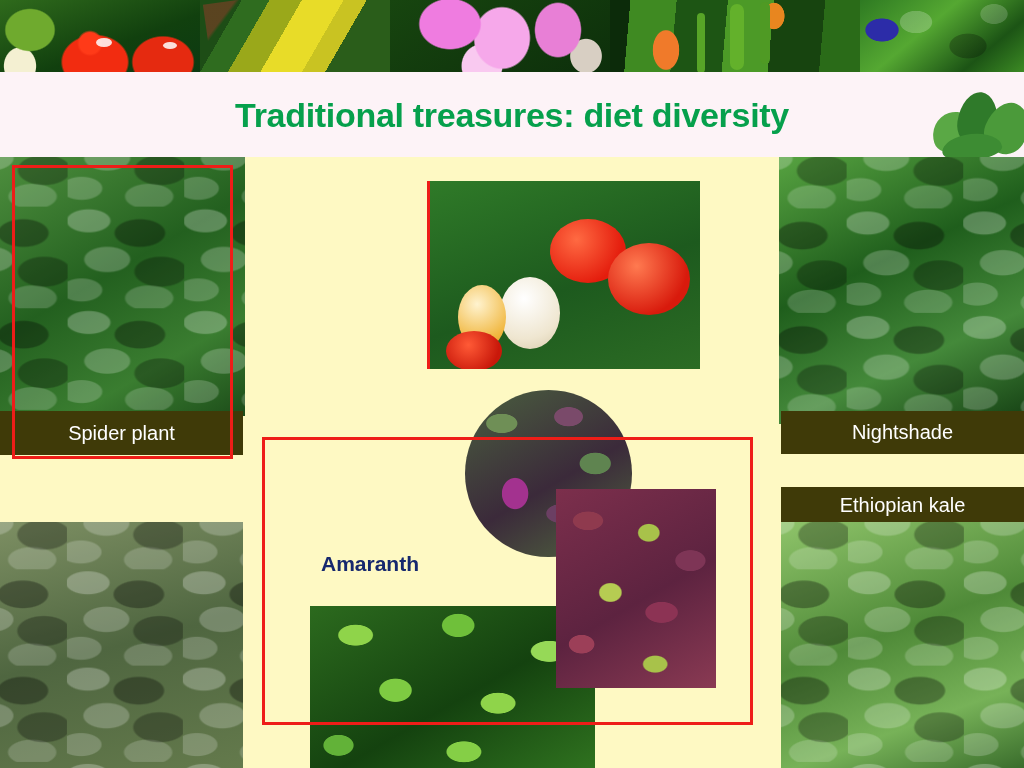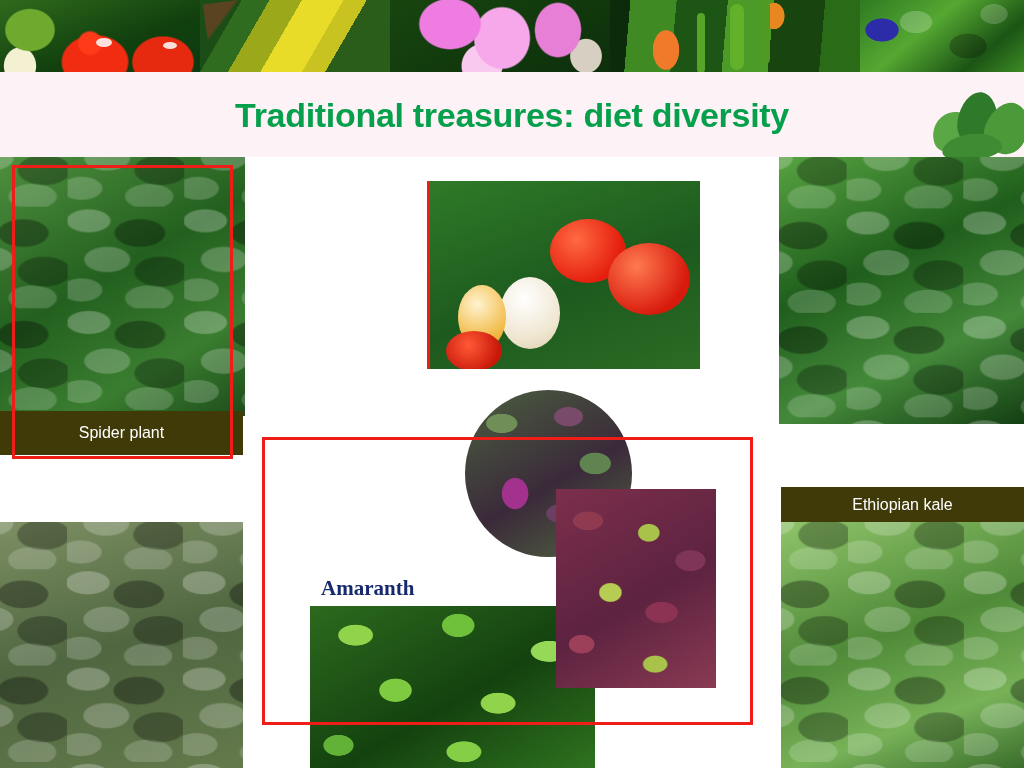--- a/index.html
+++ b/index.html
@@ -2,21 +2,21 @@
 <html><head>
 <meta charset="utf-8">
 <style>
   html,body{margin:0;padding:0;}
   body{
     width:1024px;height:768px;overflow:hidden;
     font-family:"Liberation Sans", sans-serif;
     background:#dfe1d8;
     position:relative;
   }
-  #slide{position:absolute;inset:0;background:#ffffff;}
+  #slide{position:absolute;inset:0;background:#fef9c3;}
 
   
   .banner{position:absolute;left:0;top:0;width:1024px;height:72px;overflow:hidden;display:flex;}
   .banner .seg{height:72px;position:relative;overflow:hidden;}
   .b1{width:200px;background:
       radial-gradient(circle at 45% 60%, #ff3a18 0 9%, rgba(255,58,24,0) 11%),
       radial-gradient(ellipse 52px 42px at 95px 62px, #f22c10 0 62%, rgba(242,44,16,0) 66%),
       radial-gradient(ellipse 48px 40px at 163px 62px, #e52a10 0 62%, rgba(229,42,16,0) 66%),
       radial-gradient(ellipse 40px 34px at 30px 30px, #6faa2e 0 60%, rgba(111,170,46,0) 64%),
       radial-gradient(ellipse 26px 30px at 20px 66px, #f4f0d2 0 60%, rgba(244,240,210,0) 64%),
@@ -128,30 +128,30 @@
         radial-gradient(ellipse 28px 20px at 52% 12%, #6fc03a 0 56%, rgba(111,192,58,0) 60%),
         radial-gradient(ellipse 32px 18px at 84% 28%, #96d957 0 56%, rgba(150,217,87,0) 60%),
         radial-gradient(ellipse 28px 20px at 30% 52%, #7ecb42 0 56%, rgba(126,203,66,0) 60%),
         radial-gradient(ellipse 30px 18px at 66% 60%, #8fd44a 0 56%, rgba(143,212,74,0) 60%),
         radial-gradient(ellipse 26px 18px at 10% 86%, #62b238 0 56%, rgba(98,178,56,0) 60%),
         radial-gradient(ellipse 30px 18px at 54% 90%, #85cf46 0 56%, rgba(133,207,70,0) 60%),
         linear-gradient(150deg,#2c6a1e,#14420f 55%,#2f721f);}
 
   
   .caption{position:absolute;background:#3f3a08;color:#ffffff;
-      font-size:16px;display:flex;align-items:center;justify-content:center;}
+      font-size:20px;display:flex;align-items:center;justify-content:center;}
   #cap-spider{left:0;top:411px;width:243px;height:44px;}
   #cap-cowpea{left:0;top:489px;width:243px;height:34px;}
   #cap-nightshade{left:781px;top:411px;width:243px;height:43px;}
   #cap-kale{left:781px;top:487px;width:243px;height:36px;}
 
   
   .blue-label{position:absolute;color:#16286e;font-weight:bold;font-size:21px;line-height:25px;}
   #lbl-eggplant{left:304px;top:192px;}
-  #lbl-amaranth{left:321px;top:576px;font-family:Liberation Serif, serif;}
+  #lbl-amaranth{left:321px;top:551px;}
 
   
   .redbox{position:absolute;border:3px solid #ee1d18;background:transparent;}
   #redbox-spider{left:12px;top:165px;width:215px;height:288px;}
   #redbox-amaranth{left:262px;top:437px;width:485px;height:282px;}
 </style>
 </head>
 <body>
 
 <div id="slide">
@@ -172,20 +172,21 @@
       <i class="tl4"></i>
   </div>
   <div class="title-text">Traditional treasures: diet diversity</div>
 
   <div class="photo leafy" id="img-spider"></div>
   <div class="caption" id="cap-spider">Spider plant</div>
 
   <div class="photo leafy" id="img-cowpea"></div>
 
   <div class="photo leafy" id="img-nightshade"></div>
+  <div class="caption" id="cap-nightshade">Nightshade</div>
 
   <div class="caption" id="cap-kale">Ethiopian kale</div>
   <div class="photo leafy" id="img-kale"></div>
 
   <div class="photo" id="img-eggplant">
     <div class="fruit" style="left:120px;top:38px;width:76px;height:64px;background:radial-gradient(circle at 35% 32%,#ff6a42,#e41d0d 70%);"></div>
     <div class="fruit" style="left:178px;top:62px;width:82px;height:72px;background:radial-gradient(circle at 35% 32%,#ff7a50,#d81a0c 70%);"></div>
     <div class="fruit" style="left:70px;top:96px;width:60px;height:72px;background:radial-gradient(circle at 40% 30%,#ffffff,#efe6d0 65%,#d8cbab);"></div>
     <div class="fruit" style="left:28px;top:104px;width:48px;height:64px;background:radial-gradient(circle at 40% 30%,#fff3cf,#f0b63d 70%,#d98f2a);"></div>
     <div class="fruit" style="left:16px;top:150px;width:56px;height:40px;background:radial-gradient(circle at 40% 35%,#ff5a36,#c9180a 72%);"></div>

